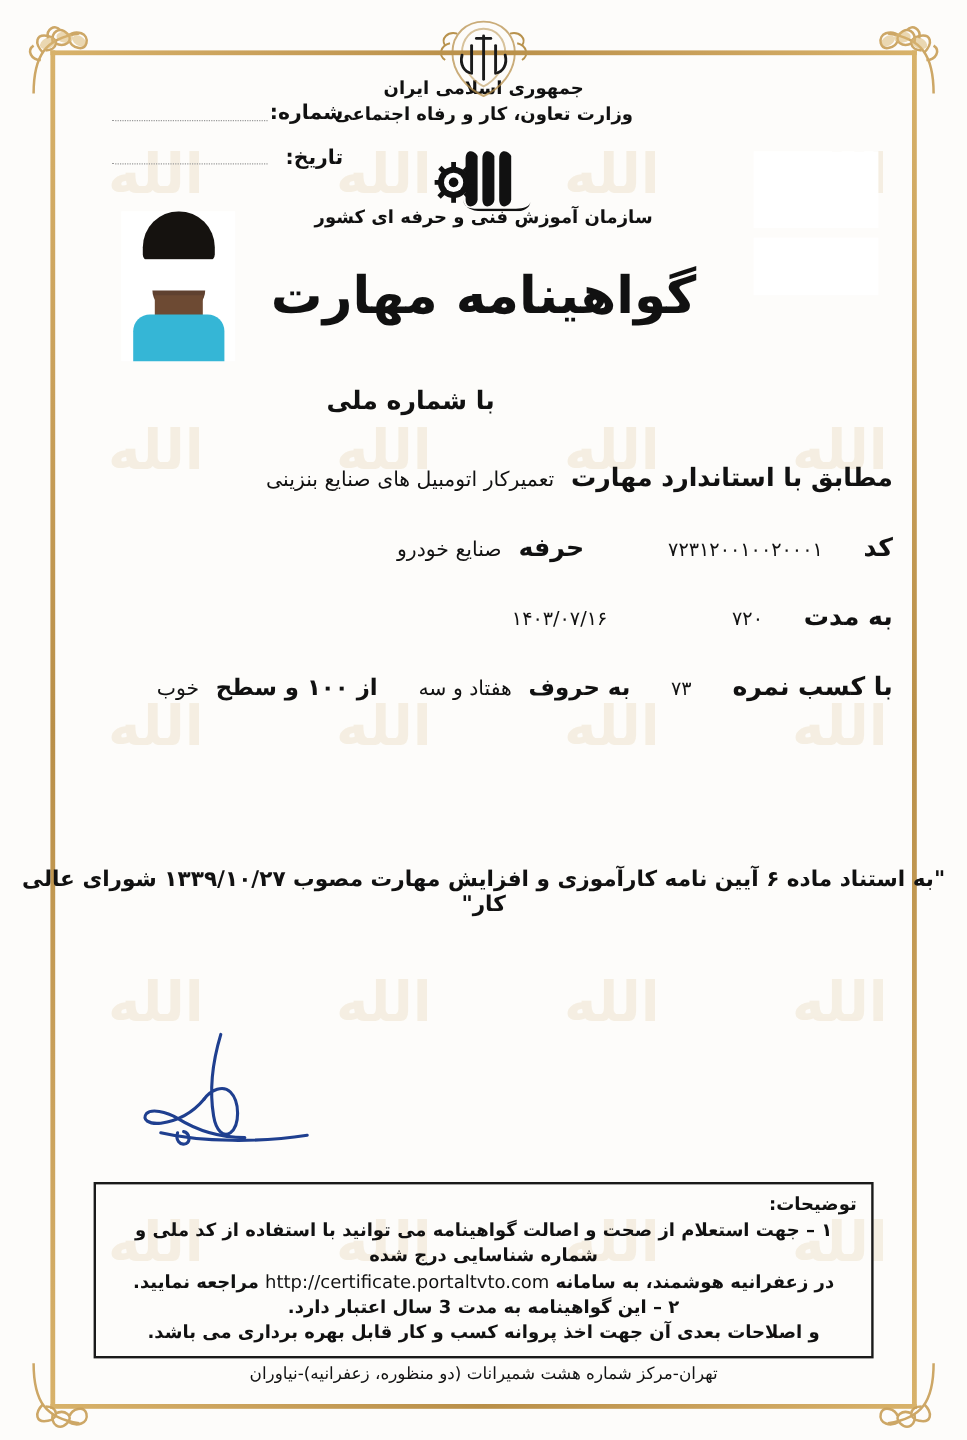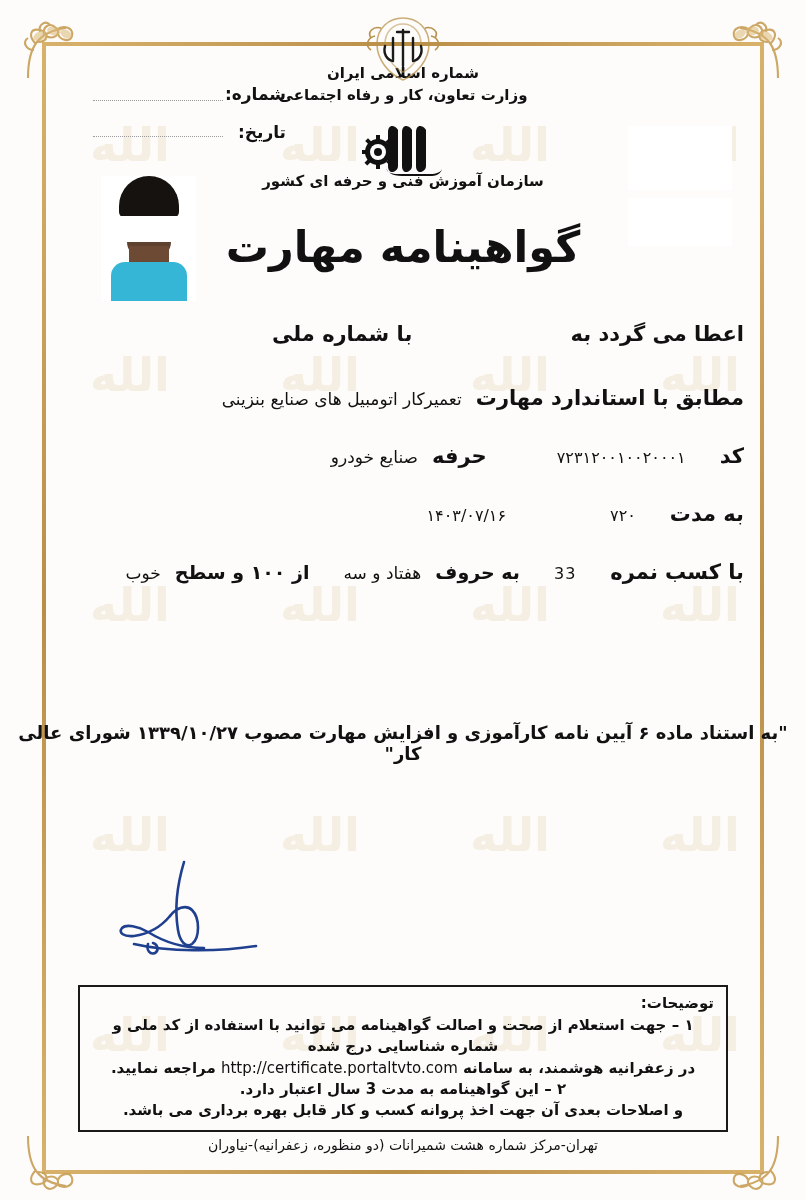--- a/index.html
+++ b/index.html
@@ -368,21 +368,21 @@
         <path d="M38 24 L38 46"></path>
         <path d="M58 24 L58 46"></path>
         <path d="M30 32 C28 40 32 46 38 47"></path>
         <path d="M66 32 C68 40 64 46 58 47"></path>
         <path d="M42 18 L54 18"></path>
       </g>
     </svg>
   </div>
 
   <div class="org-head">
-    <div class="line1">شماره اسلامی ایران</div>
+    <div class="line1">جمهوری اسلامی ایران</div>
     <div class="line2">وزارت تعاون، کار و رفاه اجتماعی</div>
   </div>
 
   <div class="tvto-logo">
     <svg viewBox="0 0 82 54">
       <g fill="#111111">
         <path d="M30 4 C30 4 34 4 36 8 L36 44 C36 48 32 50 30 50 C28 50 26 48 26 44 L26 10 C26 6 28 4 30 4Z"></path>
         <path d="M44 4 C44 4 48 4 50 8 L50 44 C50 48 46 50 44 50 C42 50 40 48 40 44 L40 10 C40 6 42 4 44 4Z"></path>
         <path d="M58 4 C58 4 62 4 64 8 L64 44 C64 48 60 50 58 50 C56 50 54 48 54 44 L54 10 C54 6 56 4 58 4Z"></path>
         <path d="M24 44 C24 50 30 54 40 54 L70 54 C76 54 80 50 80 46 C80 50 74 52 68 52 L36 52 C28 52 24 50 24 44Z"></path>
@@ -1357,21 +1357,20 @@
         <i style="background: rgb(255, 255, 255);"></i>
         <i style="background: rgb(255, 255, 255);"></i>
       </div>
     </div>
 
   <div class="cert-title">گواهینامه مهارت</div>
 
   <div class="body">
 
     <div class="row">
-      <div class="lbl">اعطا می گردد به</div>
       <div class="sp-xl"></div>
       <div class="val"></div>
       <div class="flexfill"></div>
       <div class="lbl">با شماره ملی</div>
       <div class="sp-lg"></div>
       <div class="val-num"></div>
       <div style="width:140px"></div>
     </div>
 
     <div class="row" style="margin-top:40px">
@@ -1395,21 +1394,21 @@
       <div class="sp-md"></div>
       <div class="val-num">۷۲۰</div>
       <div class="sp-md"></div>
       <div class="sp-lg"></div>
       <div class="val-num">۱۴۰۳/۰۷/۱۶</div>
     </div>
 
     <div class="row" style="margin-top:34px">
       <div class="lbl">با کسب نمره</div>
       <div class="sp-md"></div>
-      <div class="val-num">33</div>
+      <div class="val-num">۷۳</div>
       <div class="sp-md"></div>
       <div class="lbl-sm">به حروف</div>
       <div class="sp-sm"></div>
       <div class="val">هفتاد و سه</div>
       <div class="sp-md"></div>
       <div class="lbl-sm">از ۱۰۰ و سطح</div>
       <div class="sp-sm"></div>
       <div class="val">خوب</div>
     </div>
 

